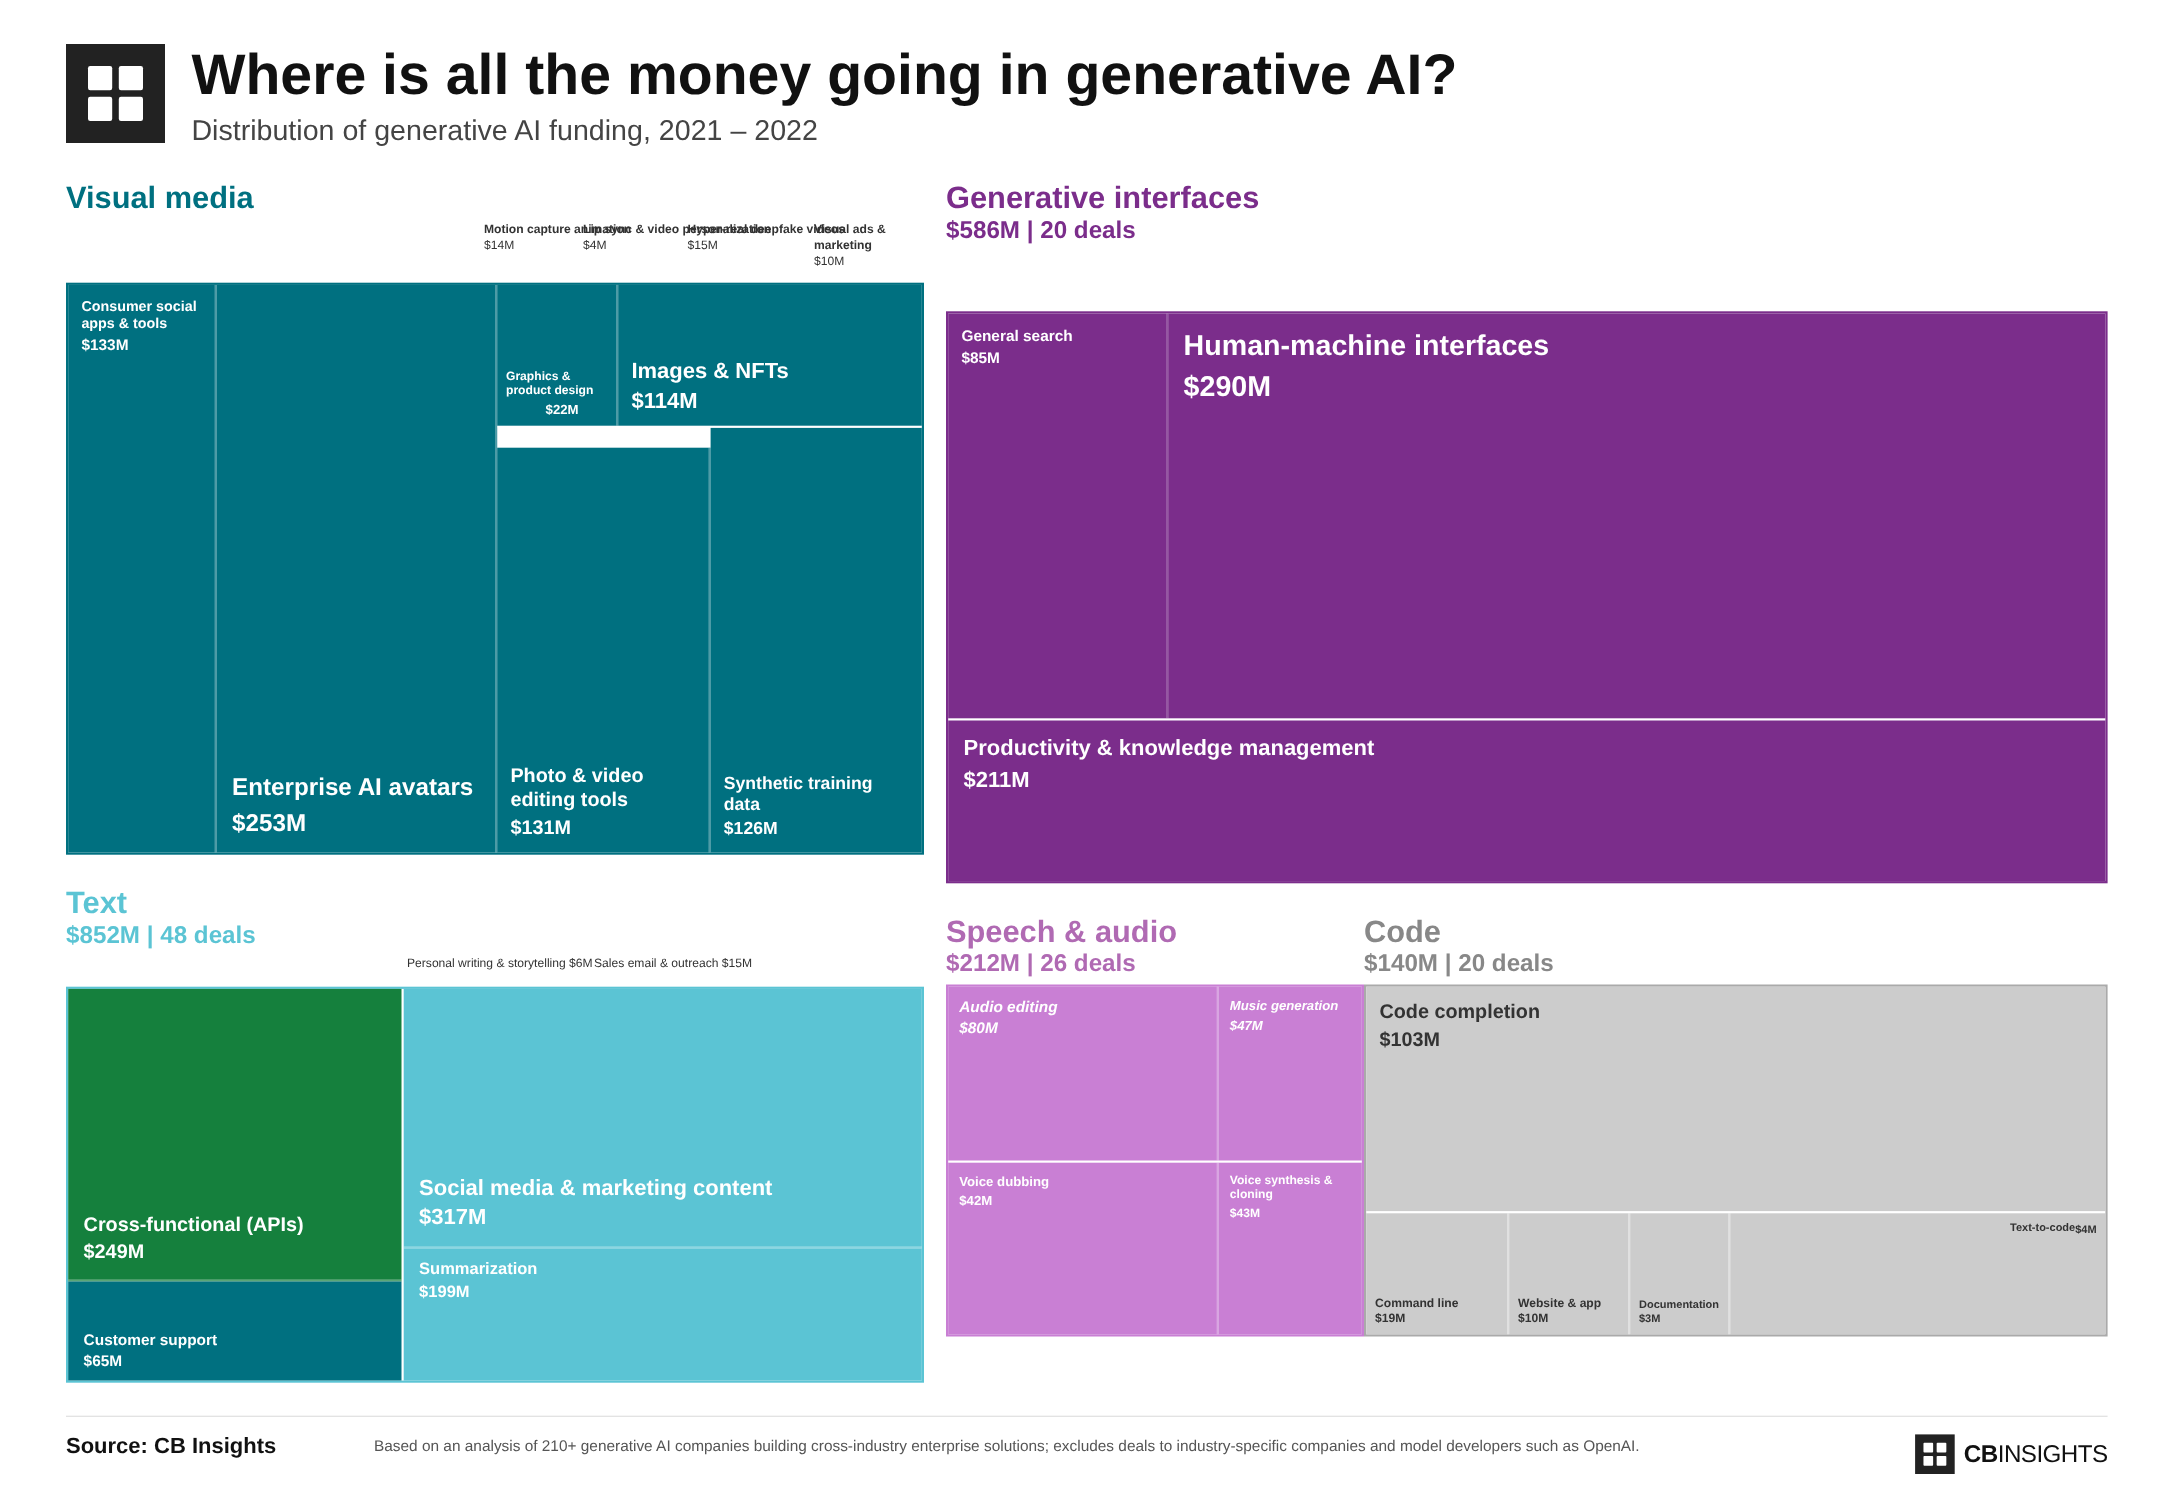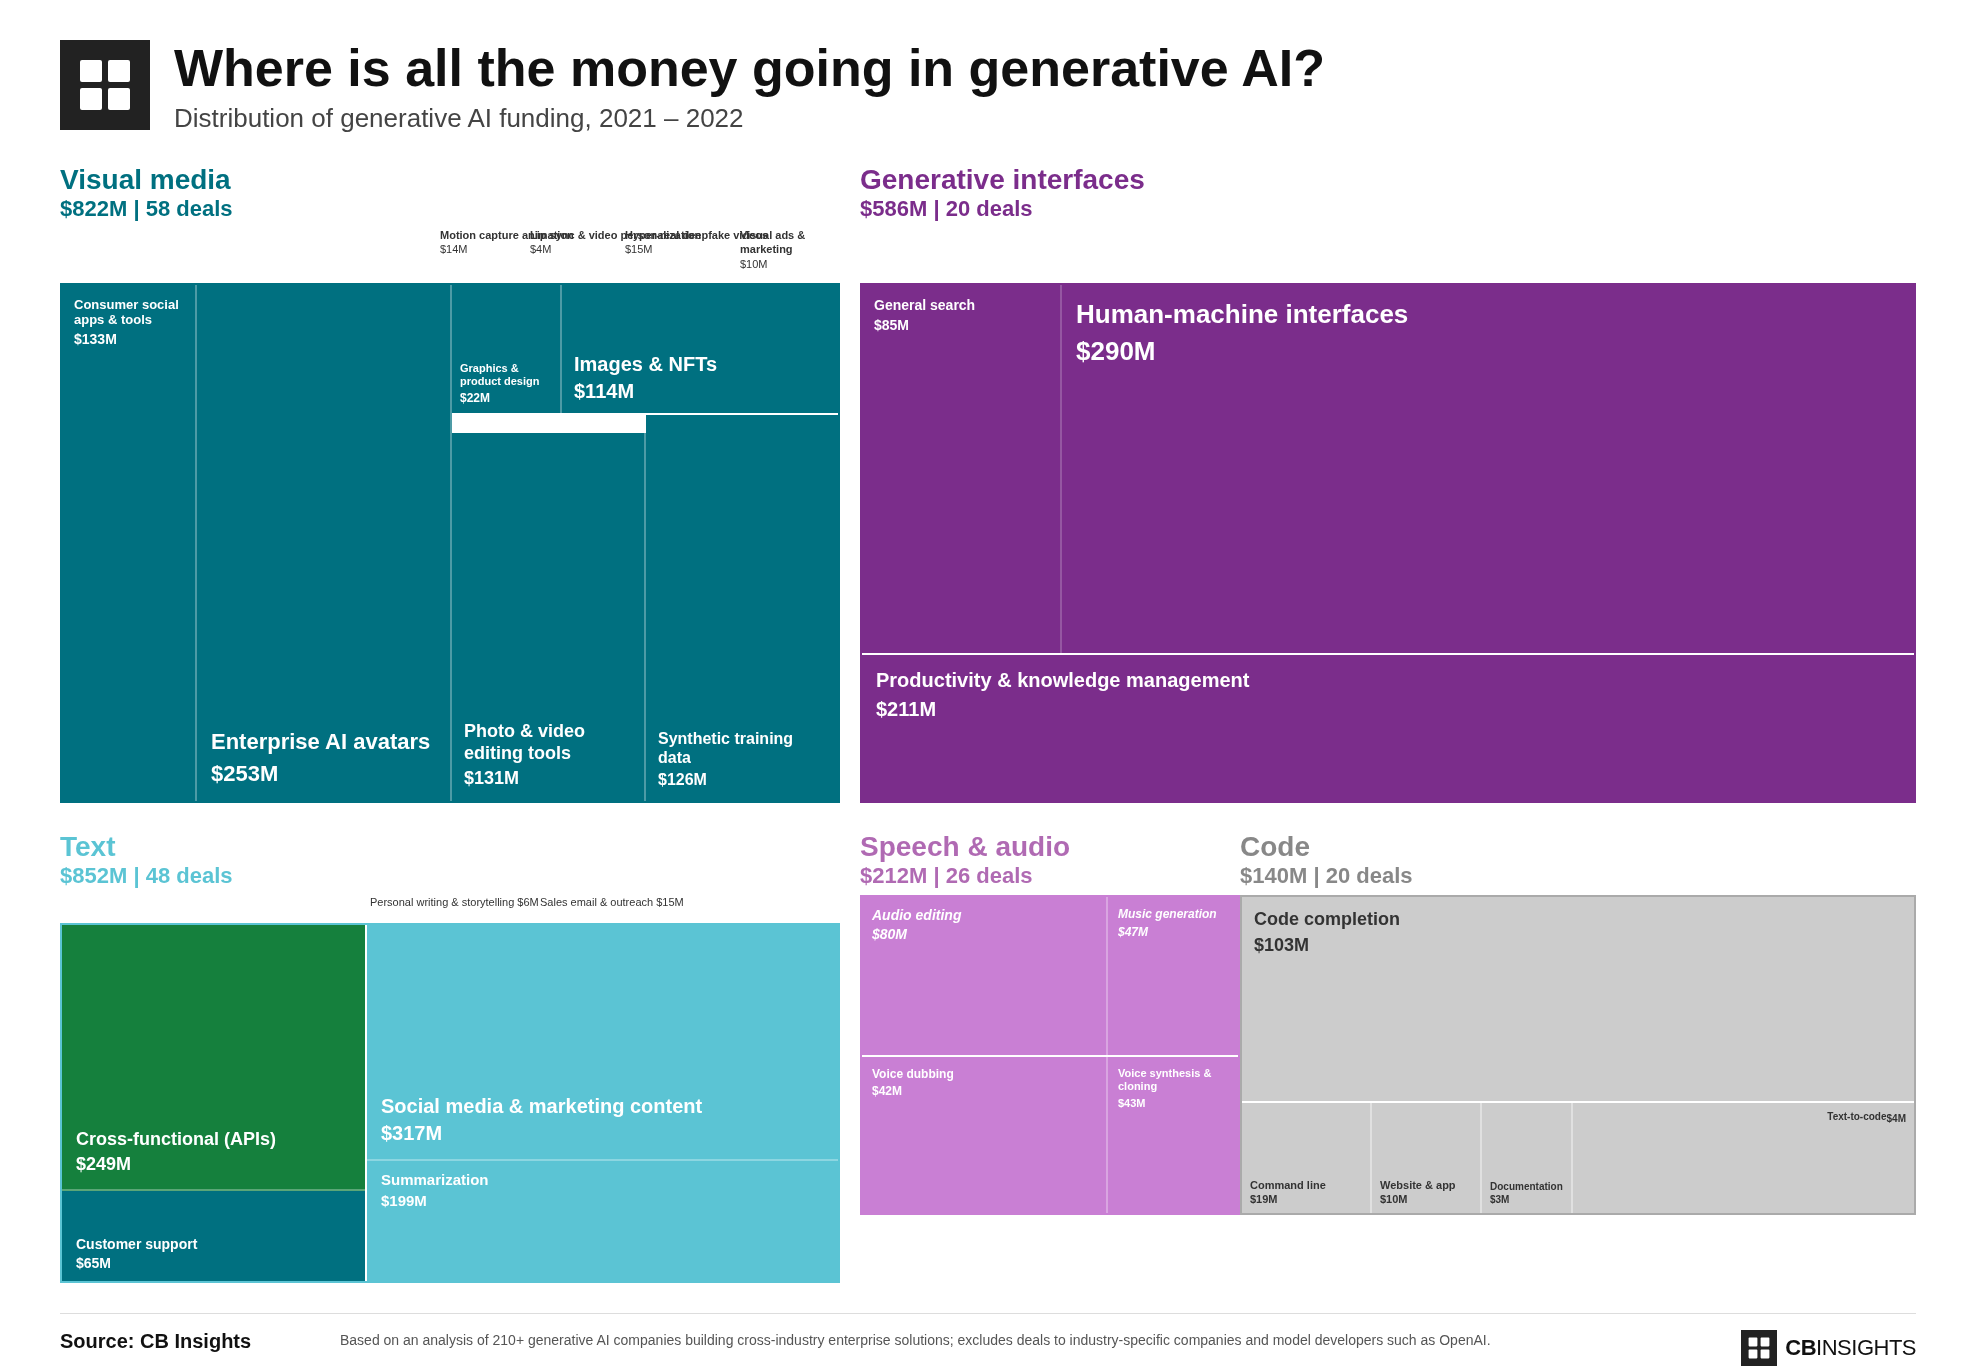--- a/index.html
+++ b/index.html
@@ -99,21 +99,20 @@
     <h2>Distribution of generative AI funding, 2021 – 2022</h2>
   </div>
 </div>
 
 <div class="main-grid">
 
   <div class="left-section">
 
     <div class="section-label">
       <div class="cat-name vm-teal">Visual media</div>
-      <div class="cat-stats vm-teal">$822M | 58 deals</div>
     </div>
 
     <div class="vm-annotations-area" style="position:relative;">
       <span class="ann" style="left:380px; top:0;">
         <strong>Motion capture animation</strong><br>
         <span>$14M</span>
       </span>
       <span class="ann" style="left:470px; top:0;">
         <strong>Lip sync &amp; video personalization</strong><br>
         <span>$4M</span>
@@ -139,21 +138,21 @@
         <div style="font-size:22px; font-weight:800; line-height:1.2;">Enterprise AI avatars</div>
         <div style="font-size:22px; font-weight:800; margin-top:6px;">$253M</div>
       </div>
 
       <div style="flex:1; display:flex; flex-direction:column;">
 
         <div style="flex:0 0 130px; display:flex; border-bottom:2px solid rgba(255,255,255,0.3);">
 
           <div style="flex:0 0 110px; background:#007080; color:#fff; padding:8px; border-right:2px solid rgba(255,255,255,0.3); display:flex; flex-direction:column; justify-content:flex-end;">
             <div style="font-size:11px; font-weight:700; line-height:1.2;">Graphics &amp; product design</div>
-            <div style="font-size:12px; font-weight:700; margin-top:3px;">$22M</div>
+            <div style="font-size:12px; font-weight:700; margin-top:3px;margin-left:36px;">$22M</div>
           </div>
 
           <div style="flex:1; background:#007080; color:#fff; padding:10px 12px; display:flex; flex-direction:column; justify-content:flex-end;">
             <div style="font-size:20px; font-weight:800;">Images &amp; NFTs</div>
             <div style="font-size:20px; font-weight:800; margin-top:4px;">$114M</div>
           </div>
         </div>
 
         <div style="flex:1; display:flex;">
           <div style="flex:1; background:#007080; color:#fff; padding:12px; border-right:2px solid rgba(255,255,255,0.3); display:flex; flex-direction:column; justify-content:flex-end;margin-top:18px;">

